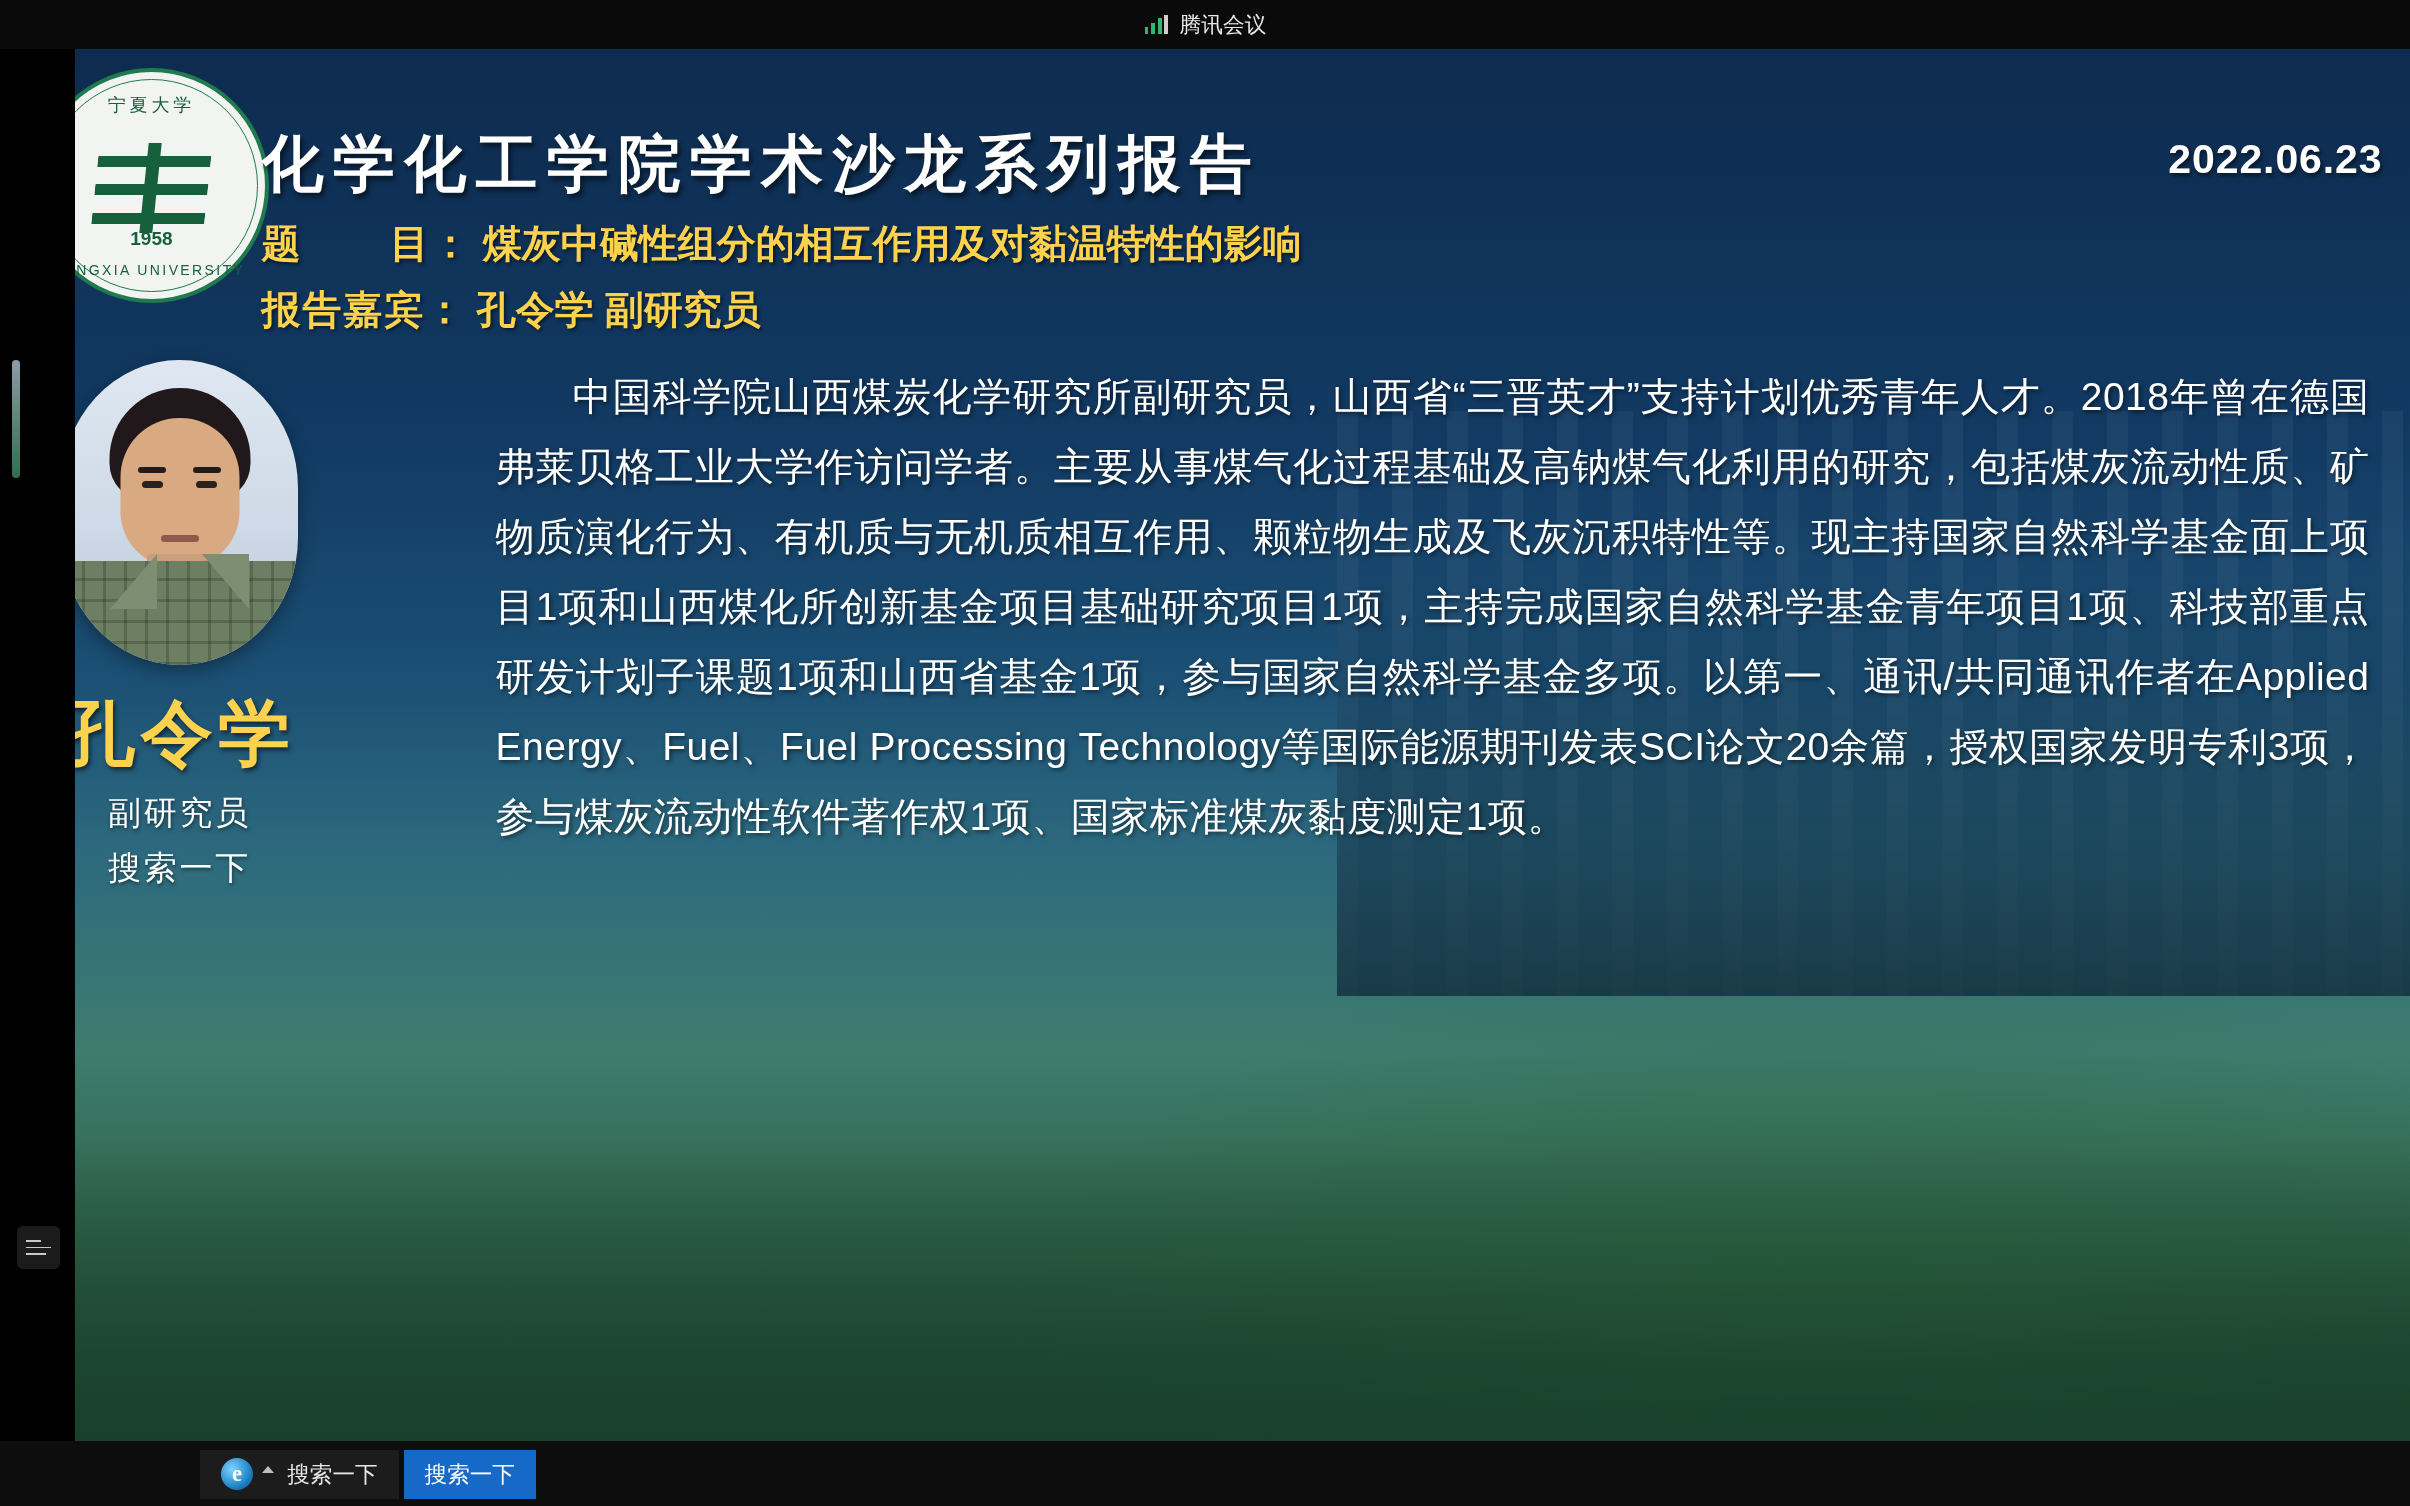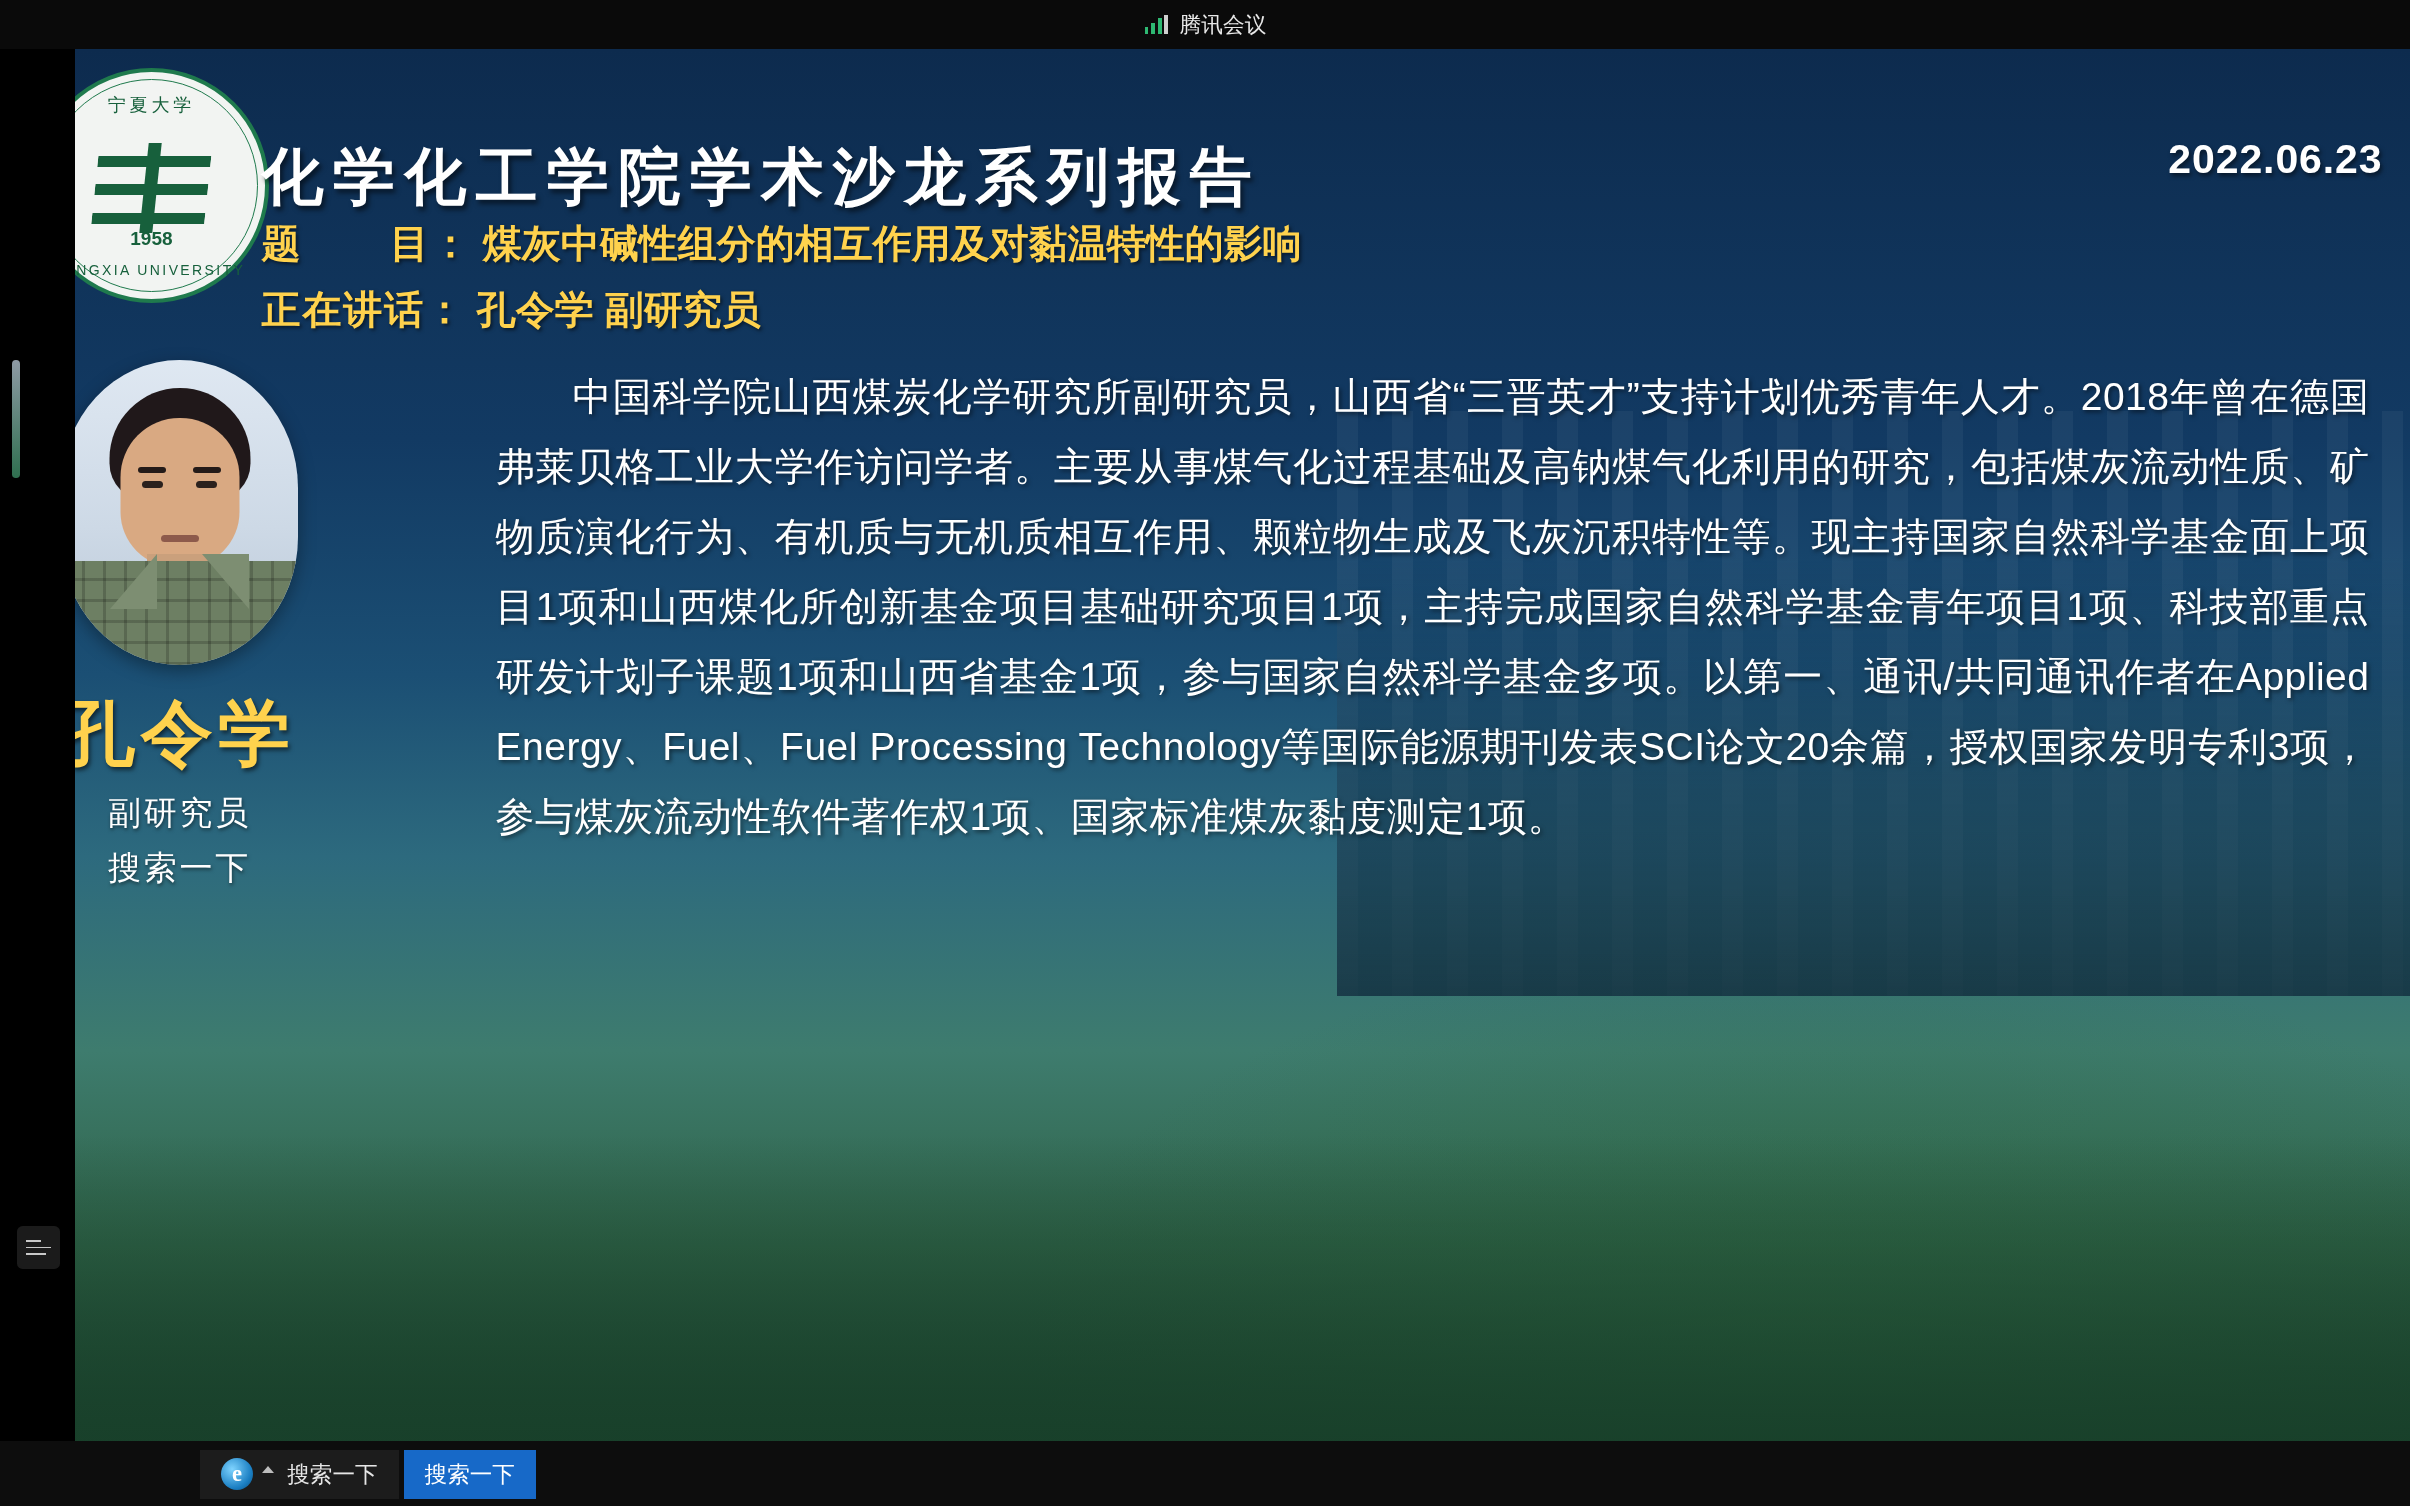--- a/index.html
+++ b/index.html
@@ -147,21 +147,20 @@
   
   #slide-title {
     position: absolute; left: 237px; top: 73px;
     font-family: "DejaVu Sans", sans-serif;
     font-weight: bold;
     font-size: 62px;
     letter-spacing: 9.4px;
     color: #ffffff;
     text-shadow: 2.8px 3.8px 5.6px rgba(0,0,0,.55);
     white-space: nowrap;
-    margin-top: 13px;
   }
   #slide-date {
     position: absolute; right: 28px; top: 87px;
     font-size: 41px; font-weight: bold; color: #ffffff;
     text-shadow: 1.9px 2.8px 4.7px rgba(0,0,0,.5);
     letter-spacing: 0.9px;
   }
   .meta-line {
     position: absolute; left: 237px;
     font-size: 39px; font-weight: bold; color: #ffd24d;
@@ -343,21 +342,21 @@
       <div id="slide-date">2022.06.23</div>
 
       <div class="meta-line" id="meta-topic">
         <span class="meta-label">题</span>
         <span class="meta-gap"></span>
         <span class="meta-label">目：</span>
         <span>煤灰中碱性组分的相互作用及对黏温特性的影响</span>
       </div>
 
       <div class="meta-line" id="meta-guest">
-        <span class="meta-label">正在讲话：</span>
+        <span class="meta-label">报告嘉宾：</span>
         <span>孔令学  副研究员</span>
       </div>
 
       <div id="portrait-wrap">
         <div id="portrait">
           <span class="hair"></span>
           <span class="face"></span>
           <span class="brow l"></span>
             <span class="brow r"></span>
           <span class="eye l"></span>

